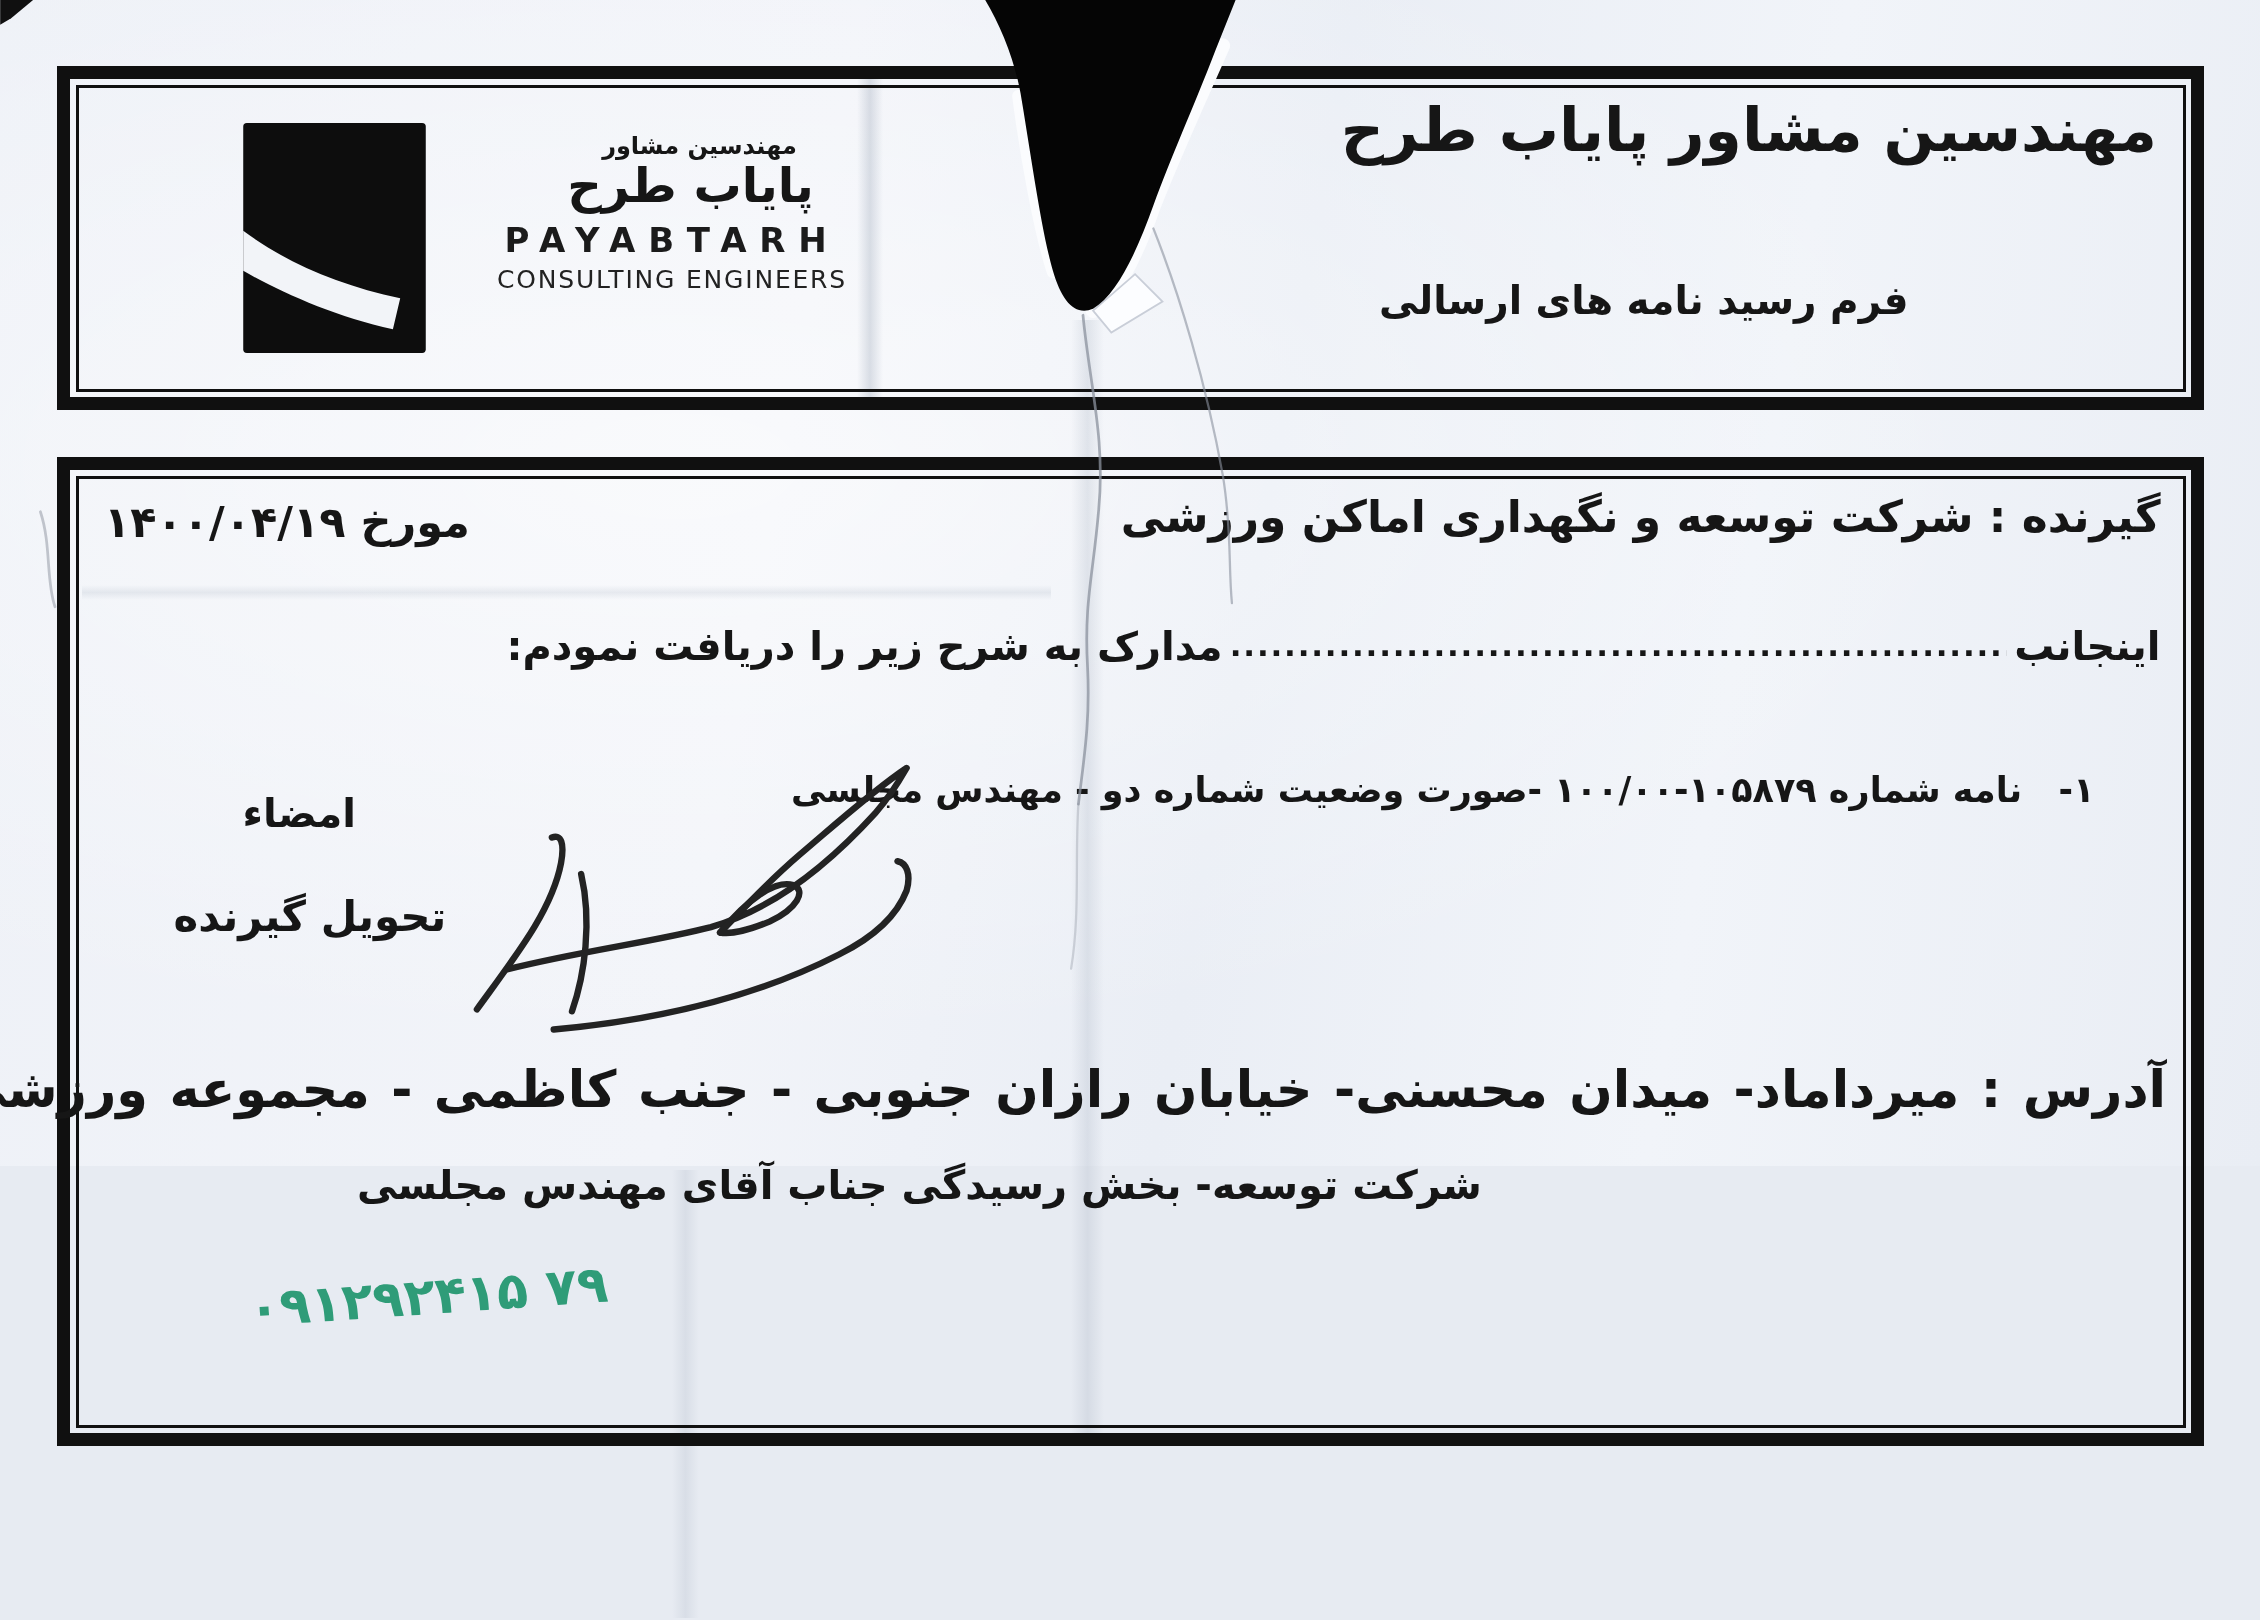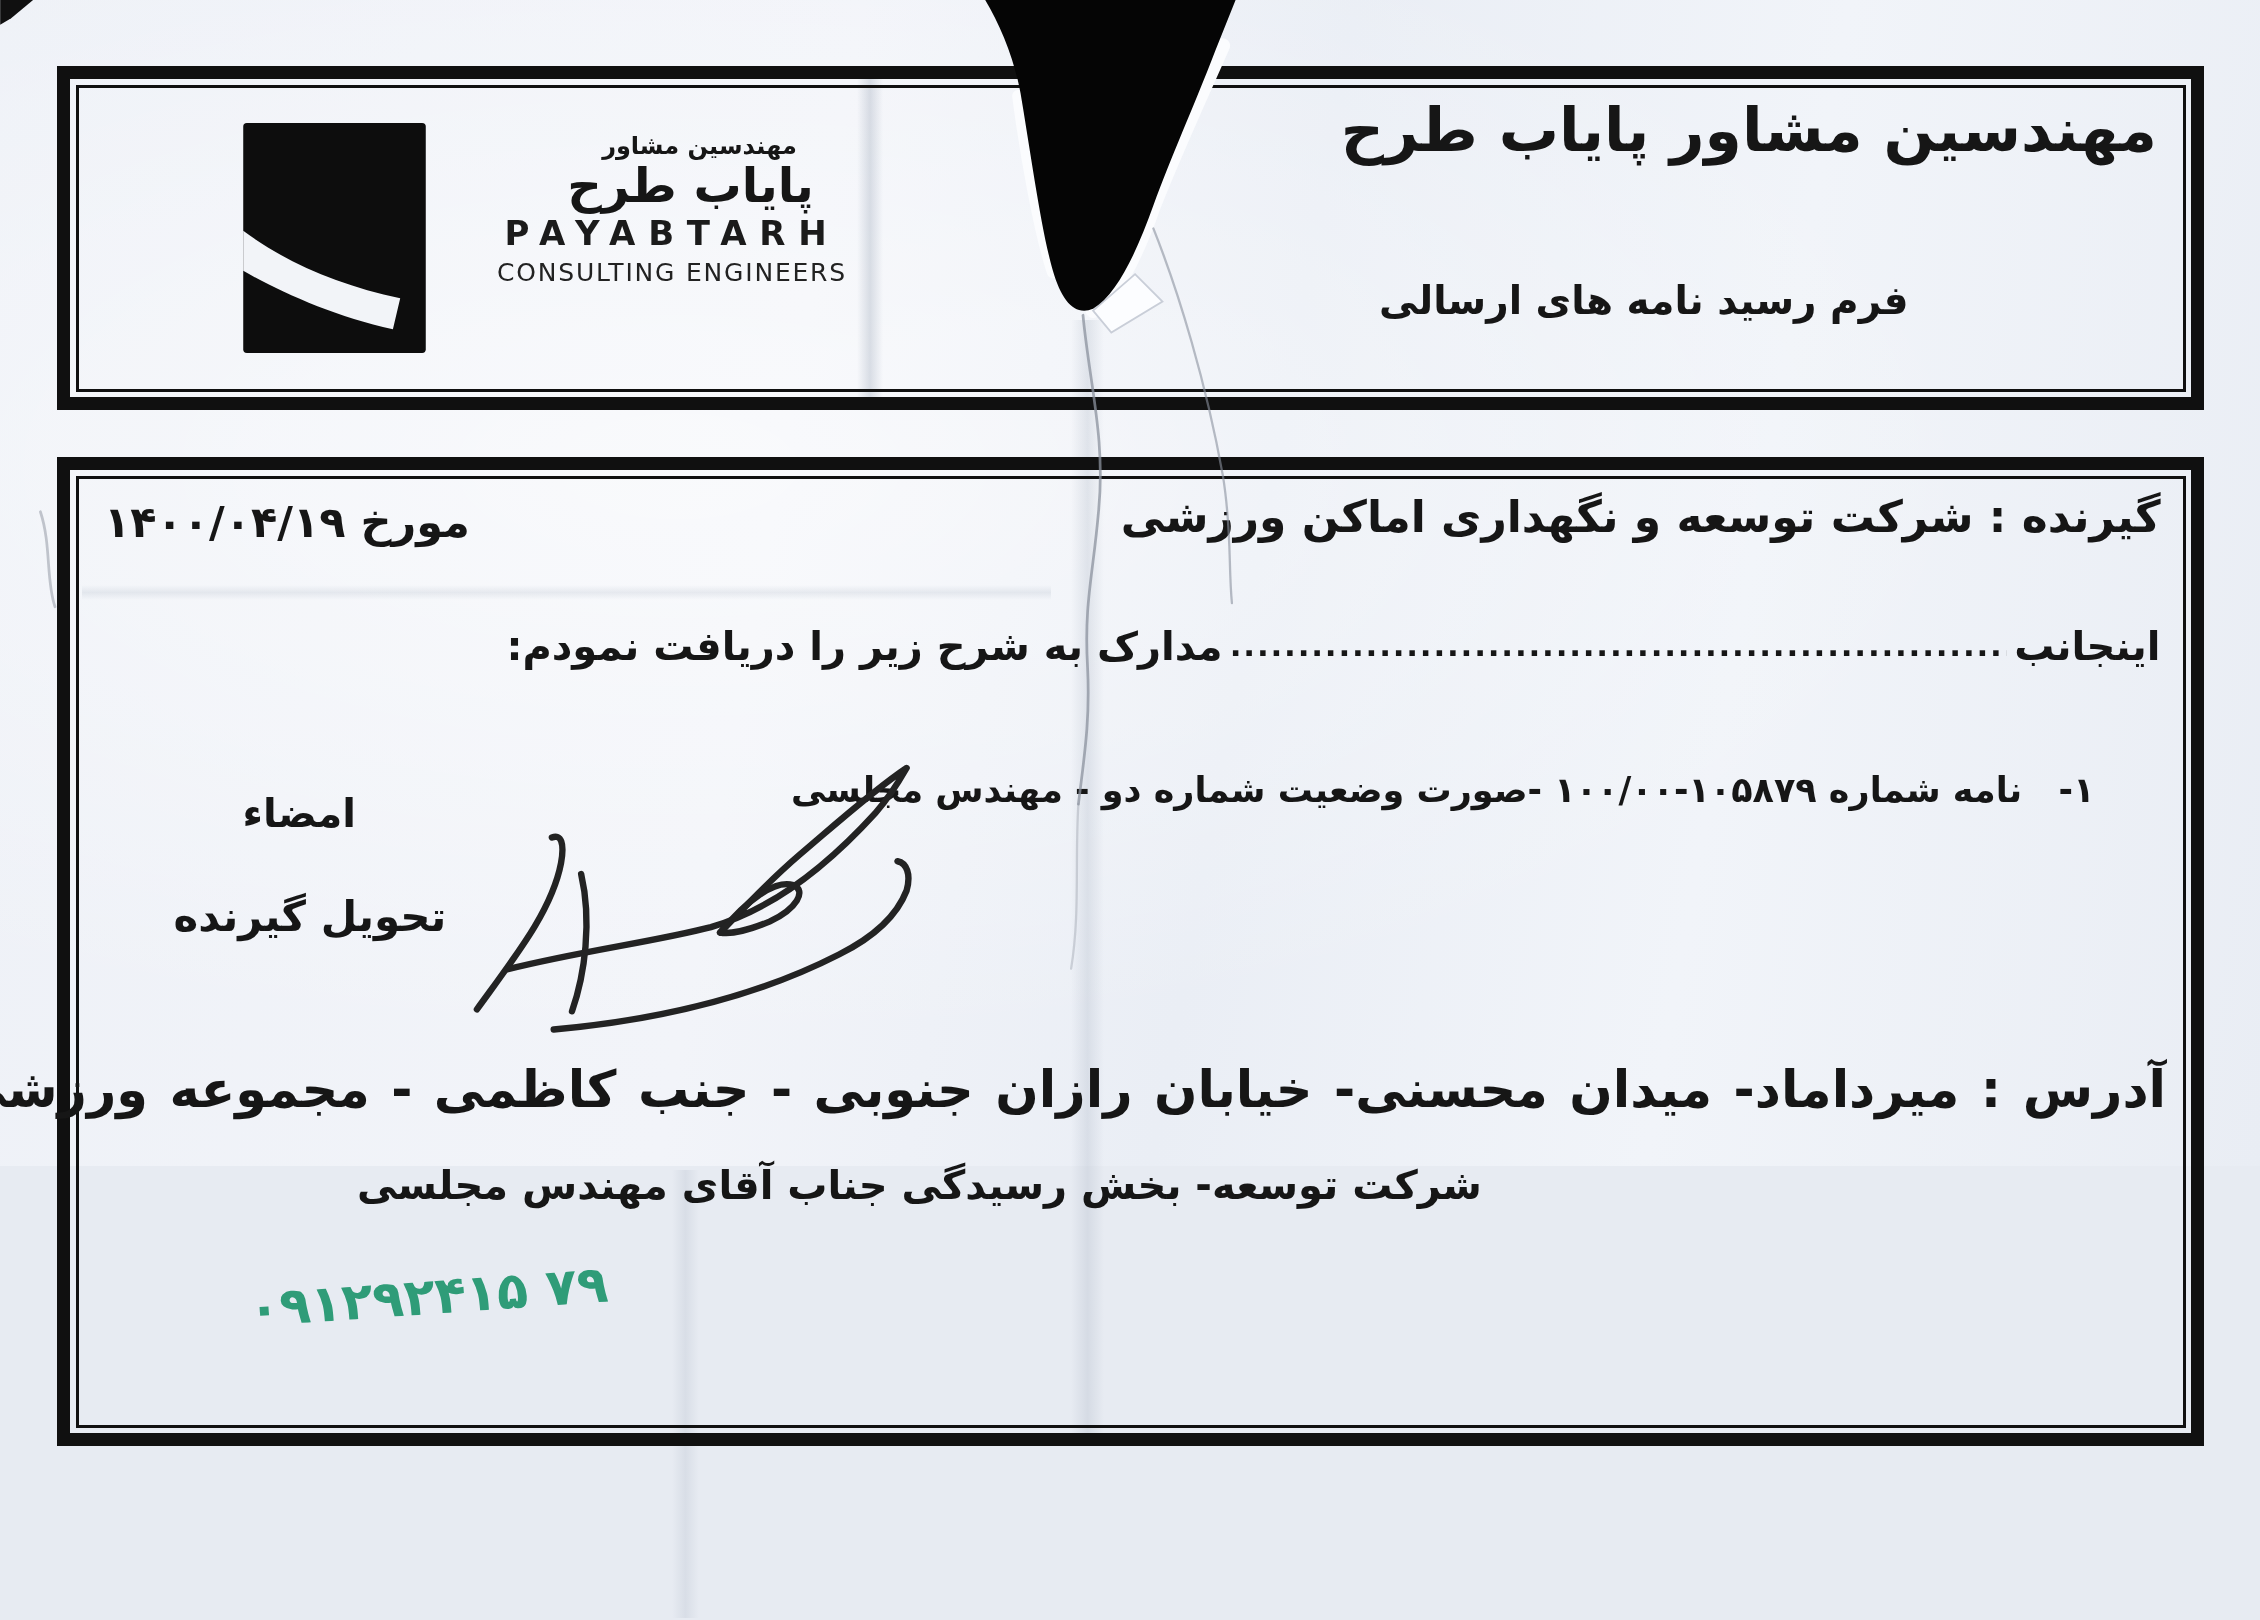--- a/index.html
+++ b/index.html
@@ -27,21 +27,21 @@
     position:relative;width:100%;height:100%;
     border:3.7px solid #101010;
     box-sizing:border-box;
   }
   
   #header-box{left:57px;top:66px;width:2147px;height:344px;}
   .logo-mark{position:absolute;left:164px;top:35px;width:183px;height:230px;}
   .logo-textblock{position:absolute;left:365px;top:46px;width:457px;text-align:center;}
   .logo-farsi-small{font-size:24px;font-weight:bold;direction:rtl;line-height:1;margin-right:-55px;}
   .logo-farsi-big{font-size:48px;font-weight:bold;direction:rtl;line-height:1.15;margin-right:-37px;}
-  .logo-latin{font-size:34px;font-weight:bold;letter-spacing:12.8px;margin-top:0;color:#1b1b1b;}
+  .logo-latin{font-size:34px;font-weight:bold;letter-spacing:12.8px;margin-top:7px;color:#1b1b1b;}
   .logo-latin-sub{font-size:25px;letter-spacing:1.8px;margin-top:5.5px;color:#222;}
   .company-title{
     position:absolute;right:25.6px;top:7.3px;direction:rtl;
     font-size:60px;font-weight:bold;white-space:nowrap;margin-left:44px;
   }
   .form-title{
     position:absolute;right:274px;top:190px;direction:rtl;
     font-size:39px;font-weight:bold;white-space:nowrap;
   }
   

